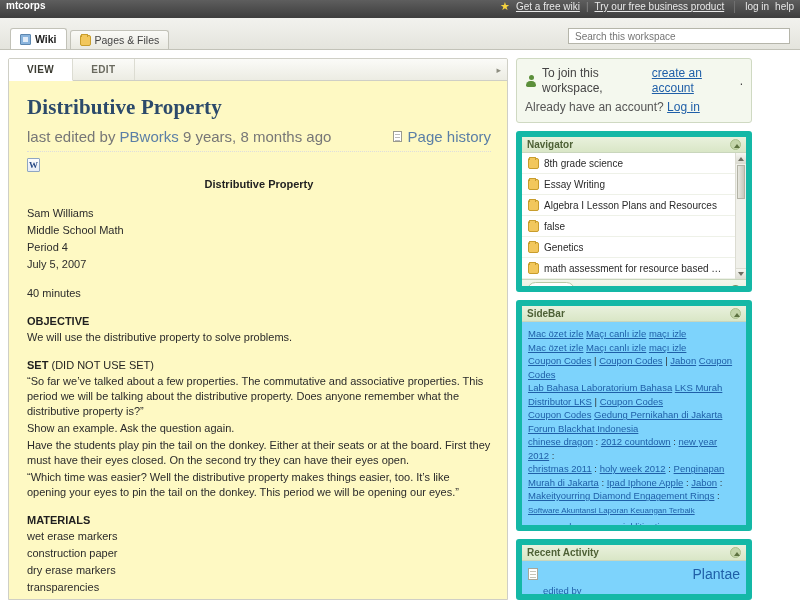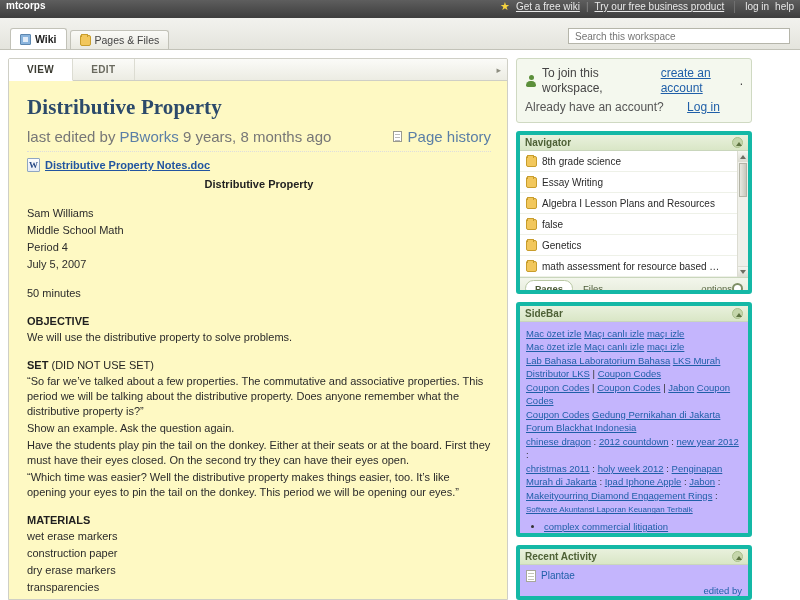--- a/index.html
+++ b/index.html
@@ -238,22 +238,22 @@
   .para {
     font-size: 11px; line-height: 15px; margin: 0 0 2px 0; color: #2b2b2b;
   }
 
   
   .right {
     width: 236px;
     display: flex; flex-direction: column; gap: 8px;
   }
   .card {
-    border: 4px solid #14b8a6;
-    background: #c4b5fd;
+    border: 6px solid #14b8a6;
+    background: #7dd3fc;
     border-radius: 3px;
     overflow: hidden;
   }
   .card-join {
     border: 1px solid #cfd9c2;
     background: #f4f8ee;
     padding: 7px 8px;
     border-radius: 3px;
     font-size: 12px;
     color: #444;
@@ -265,21 +265,21 @@
     position: relative;
   }
   .ico-person:before {
     content:""; position:absolute; left:3.5px; top:0;
     width:5px; height:5px; border-radius:50%; background:#5b8f3a;
   }
   .ico-person:after {
     content:""; position:absolute; left:1px; top:6px;
     width:10px; height:6px; border-radius:5px 5px 2px 2px; background:#5b8f3a;
   }
-  .card-join a { color: #1f5fa8; text-decoration: underline; margin-left: 20px; }
+  .card-join a { color: #1f5fa8; text-decoration: underline; }
   .join-second { margin-top: 4px; color: #555; }
 
   .card-head {
     height: 16px;
     background: linear-gradient(to bottom, #e9f1dd, #d9e6c6);
     border-bottom: 1px solid #c9d6bc;
     display: flex; align-items: center;
     padding: 0 5px;
     font-size: 10px;
     font-weight: bold;
@@ -383,33 +383,34 @@
     text-decoration: underline;
   }
   .sidebar-body .plainline { color: #333; }
   .tiny { font-size: 8px; color: #666; }
   .sb-ul { margin: 3px 0 0 0; padding-left: 18px; }
   .sb-ul li { margin-bottom: 1px; }
 
   .recent-body { padding: 5px 6px; }
   .recent-item {
     display: flex; align-items: center; gap: 5px;
-    font-size: 10px; color: #2a2a2a;
+    font-size: 14px; color: #2a2a2a;
     margin-bottom: 3px;
+    justify-content: space-between;
   }
   .recent-item a { color: #1f5fa8; text-decoration: none; }
   .ico-page {
     width: 10px; height: 12px; flex: 0 0 auto;
     background: #fff; border: 1px solid #a7a79a; position: relative;
   }
   .ico-page:after{
     content:""; position:absolute; left:1px; top:2px; right:1px; height:1px;
     background:#c4c4b8; box-shadow:0 3px 0 #c4c4b8, 0 6px 0 #c4c4b8;
   }
-  .recent-sub { padding-left: 15px; font-size: 9.5px; color: #1f5fa8; text-align: right; }
+  .recent-sub { padding-left: 15px; font-size: 9.5px; color: #1f5fa8; }
 </style>
 </head>
 <body>
 
 <div class="topbar">
   <span class="wikiname">mtcorps</span>
   <span class="spacer"></span>
   <div class="topbar-right">
     <span class="star">★</span>
     <a class="under" href="#">Get a free wiki</a>
@@ -455,34 +456,33 @@
         <span>9 years, 8 months ago</span>
         <span class="spacer"></span>
         <span class="hist">
           <span class="ico-doc"></span>
           <span>Page history</span>
         </span>
       </div>
 
       <div class="attach">
         <span class="ico-word"></span>
-        <a href="#">Distributive Property Notes.doc</a>
       </div>
 
       <div class="centered-title">Distributive Property</div>
 
       <div class="lines">
         <p>Sam Williams</p>
         <p>Middle School Math</p>
         <p>Period 4</p>
         <p>July 5, 2007</p>
       </div>
 
       <div class="gap"></div>
-      <p class="para">50 minutes</p>
+      <p class="para">40 minutes</p>
       <div class="gap"></div>
 
       <div class="sec-head">
         <span>OBJECTIVE</span><span class="norm"></span>
       </div>
       <p class="para">We will use the distributive property to solve problems.</p>
 
       <div class="gap"></div>
 
       <div class="sec-head">
@@ -594,35 +594,35 @@
           <a href="#">Mac özet izle</a>
           <a href="#">Maçı canlı izle</a>
           <a href="#">maçı izle</a>
         </div>
         <div>
           <a href="#">Mac özet izle</a>
           <a href="#">Maçı canlı izle</a>
           <a href="#">maçı izle</a>
         </div>
         <div>
-          <a href="#">Lab Bahasa Laboratorium Bahasa</a>
-          <a href="#">LKS Murah</a>
-          <a href="#">Distributor LKS</a>
-          <span class="plainline">|</span>
-          <a href="#">Coupon Codes</a>
-        </div>
-        <div>
           <a href="#">Coupon Codes</a>
           <span class="plainline">|</span>
           <a href="#">Coupon Codes</a>
           <span class="plainline">|</span>
           <a href="#">Jabon</a>
           <a href="#">Coupon Codes</a>
         </div>
         <div>
+          <a href="#">Lab Bahasa Laboratorium Bahasa</a>
+          <a href="#">LKS Murah</a>
+          <a href="#">Distributor LKS</a>
+          <span class="plainline">|</span>
+          <a href="#">Coupon Codes</a>
+        </div>
+        <div>
           <a href="#">Coupon Codes</a>
           <a href="#">Gedung Pernikahan di Jakarta</a>
           <a href="#">Forum Blackhat Indonesia</a>
         </div>
         <div>
           <a href="#">chinese dragon</a>
           <span class="plainline">:</span>
           <a href="#">2012 countdown</a>
           <span class="plainline">:</span>
           <a href="#">new year 2012</a>

